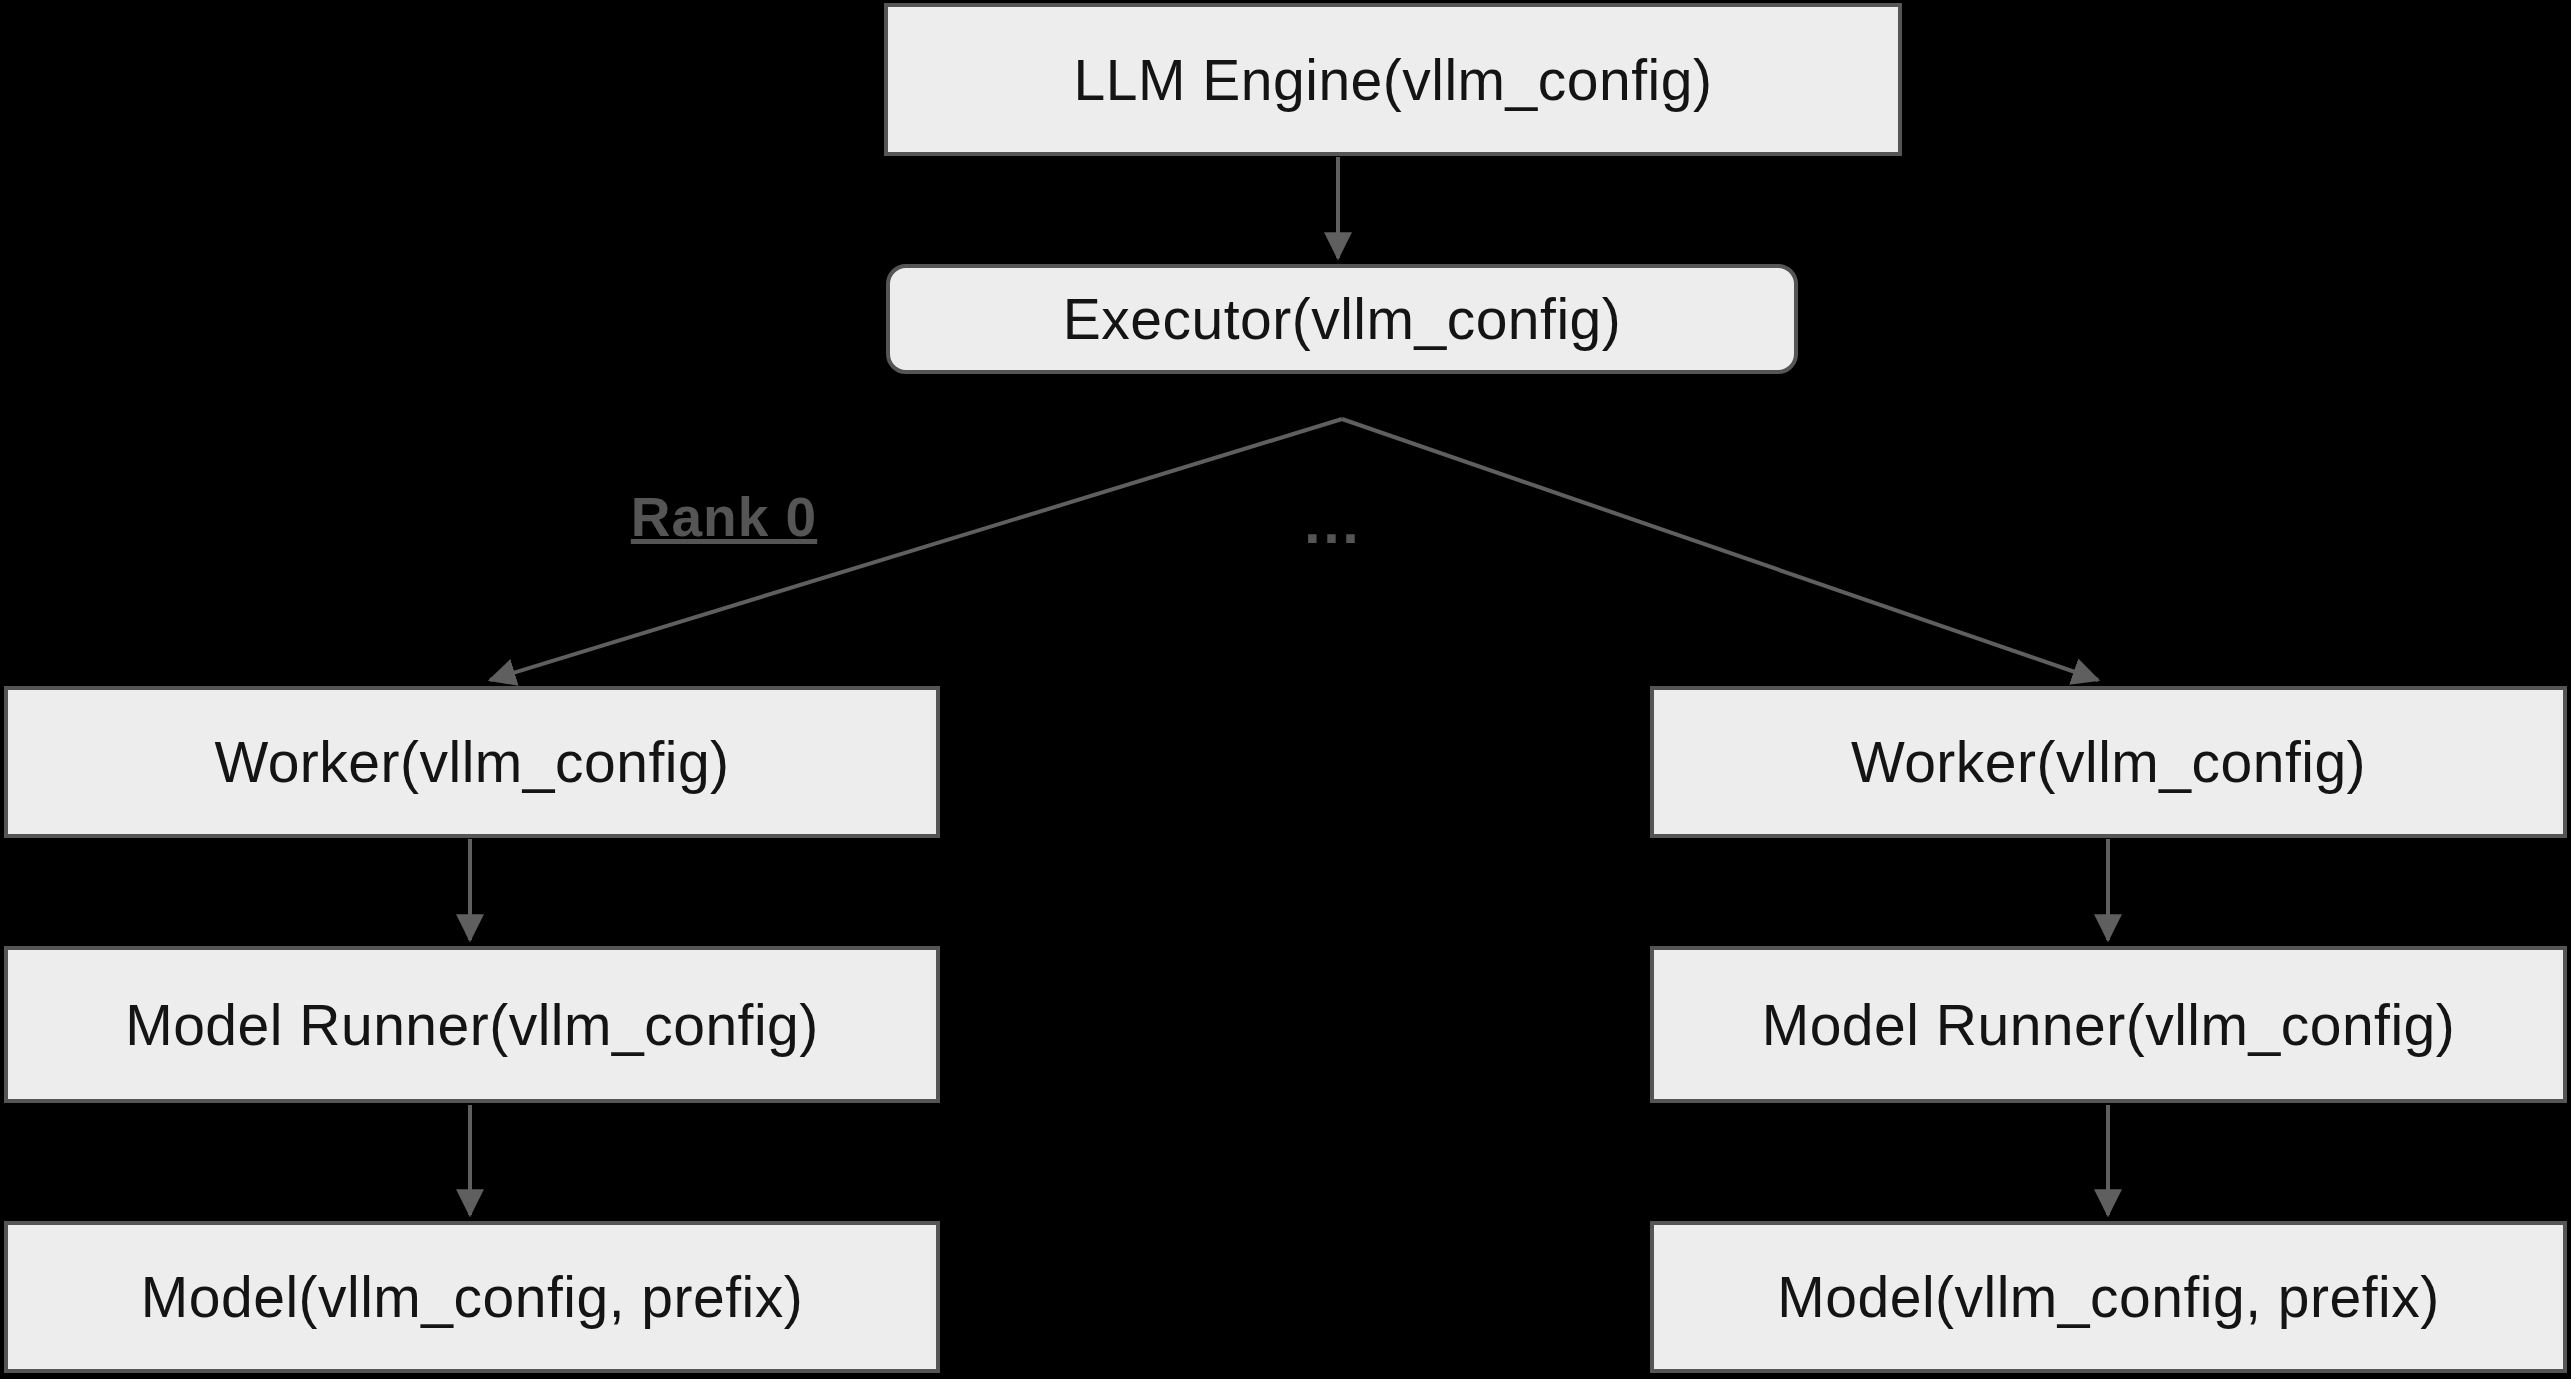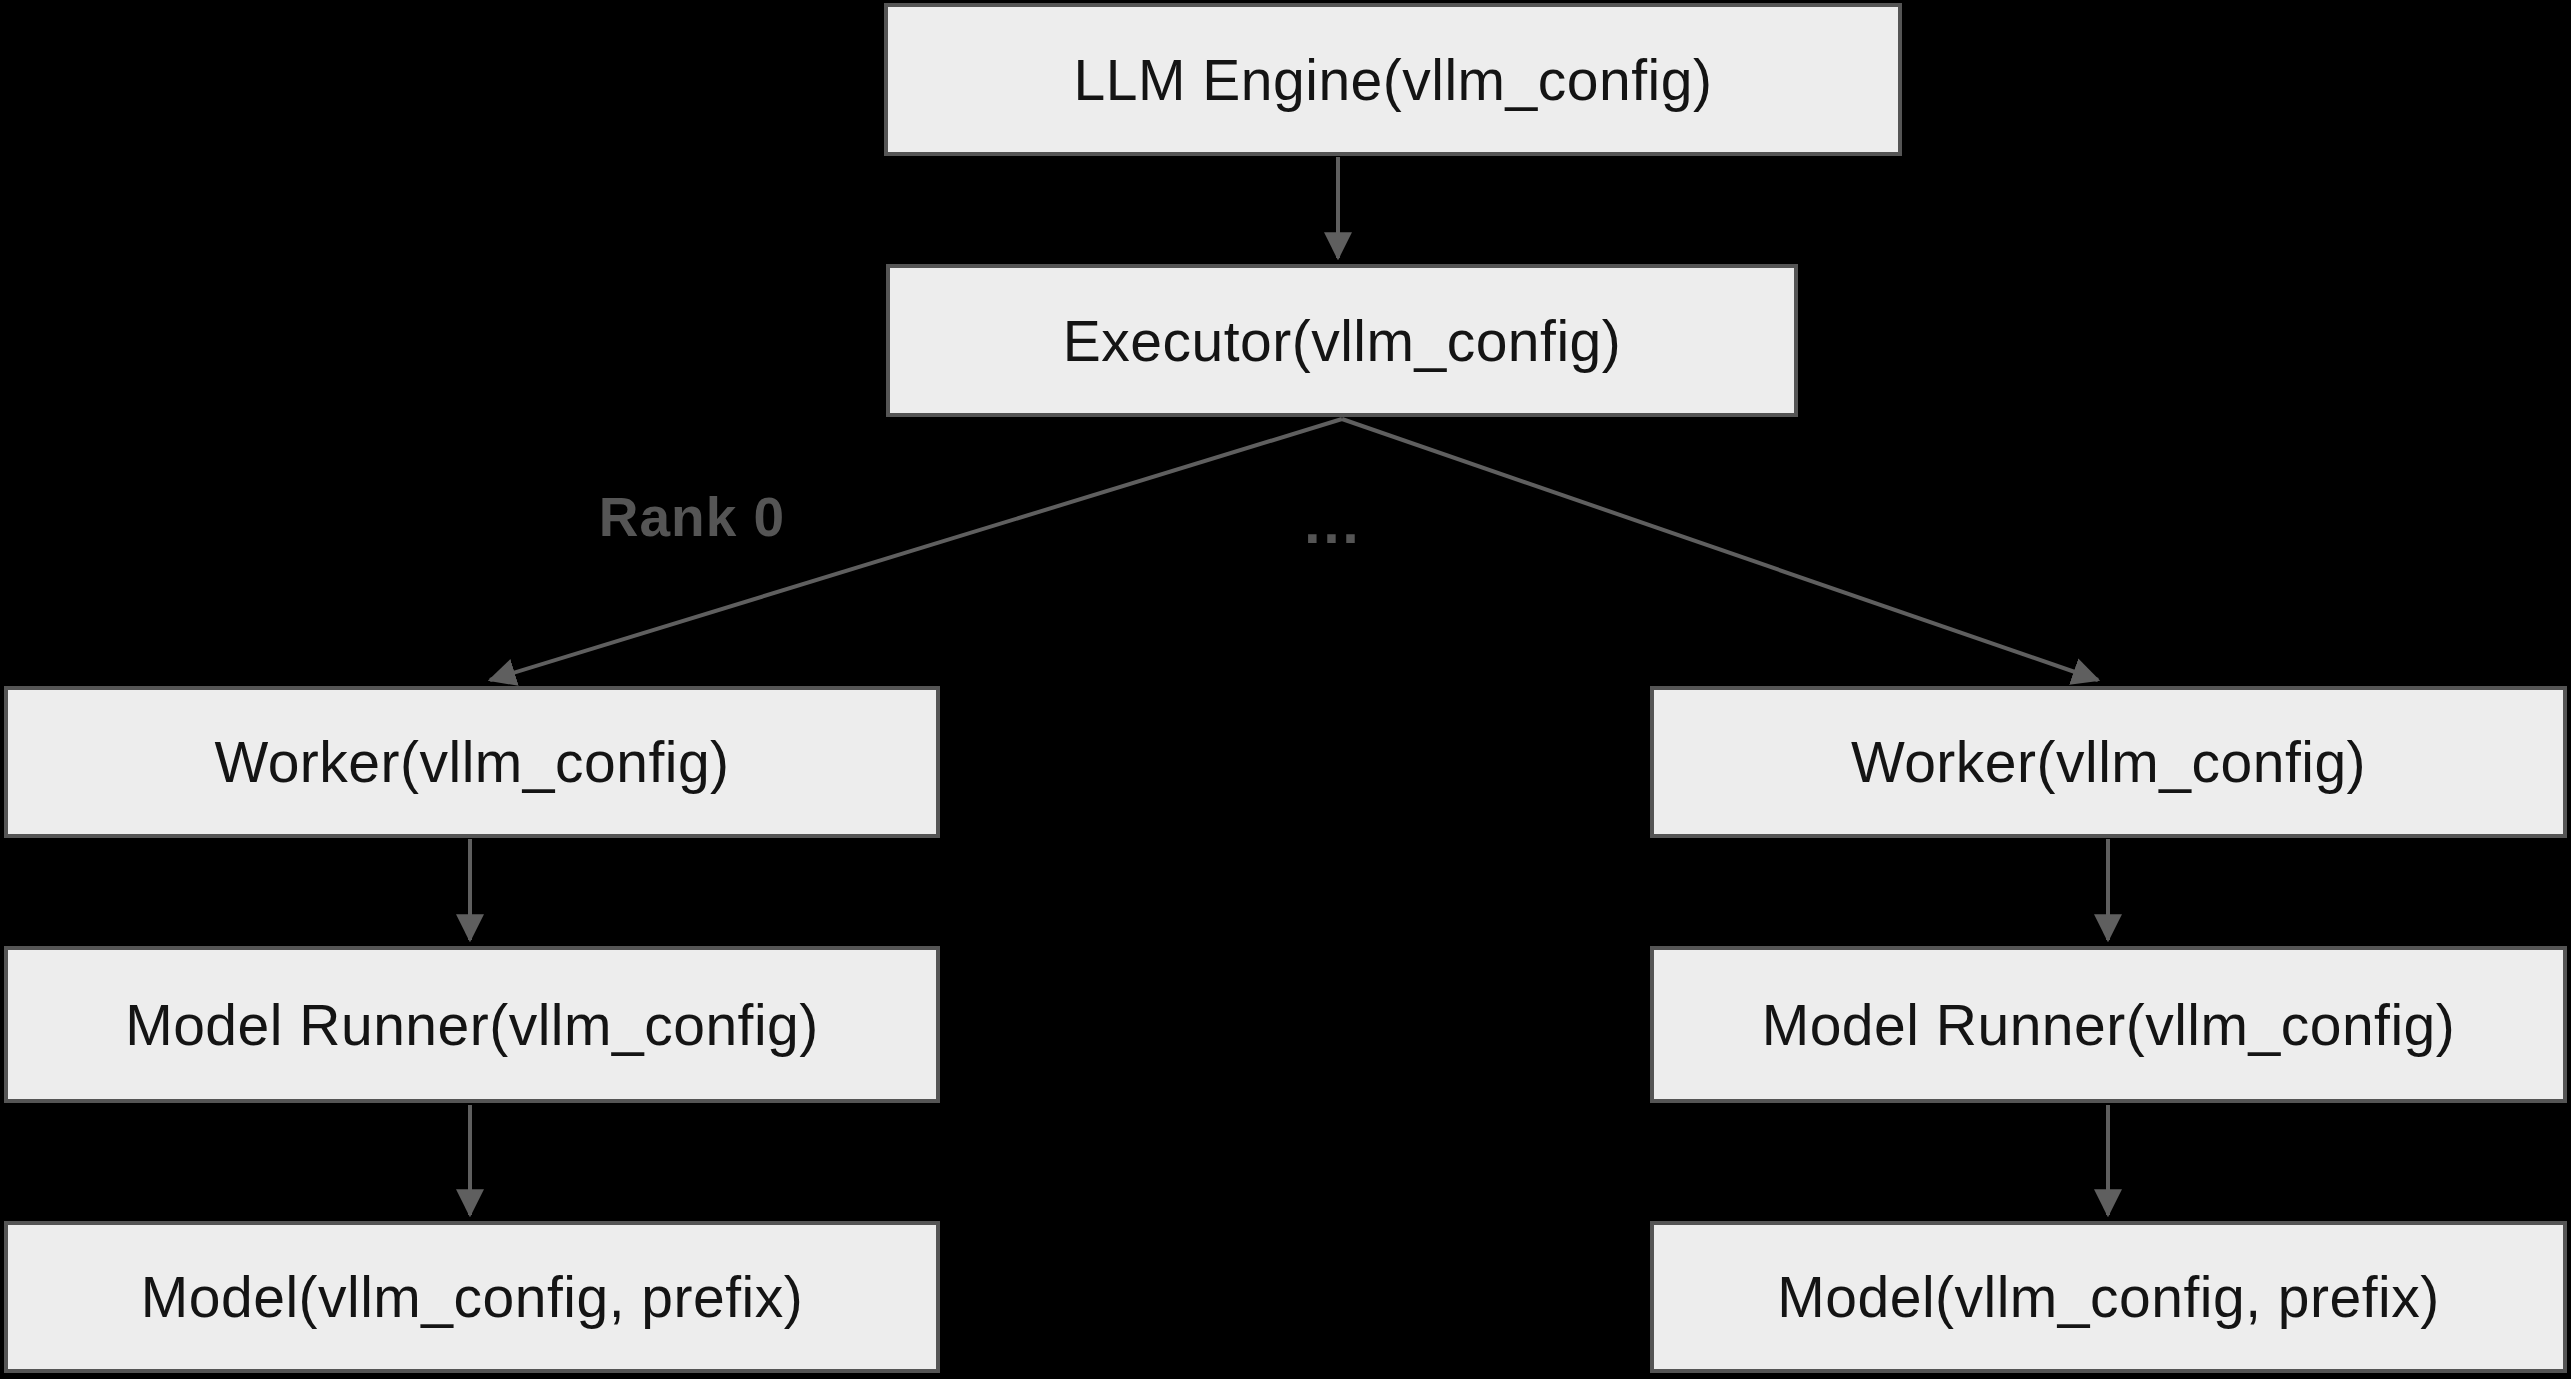--- a/index.html
+++ b/index.html
@@ -25,37 +25,37 @@
     background:var(--node-fill);
     border:4px solid var(--node-border);
     display:flex;align-items:center;justify-content:center;
     color:var(--node-text);
     font-size:57px;
     font-weight:500;
     letter-spacing:0.5px;
     white-space:nowrap;
   }
   .node-engine        {left:884px;  top:3px;    width:1018px; height:153px;}
-  .node-executor      {left:886px;  top:264px;  width:912px; height:153px;}
+  .node-executor      {left:886px;  top:264px;  width:912px; height:110px;border-radius:20px;}
   .node-worker-left   {left:4px;    top:686px;  width:936px; height:152px;}
   .node-runner-left   {left:4px;    top:946px;  width:936px; height:157px;}
   .node-model-left    {left:4px;    top:1221px; width:936px; height:152px;}
   .node-worker-right  {left:1650px; top:686px;  width:917px; height:152px;}
   .node-runner-right  {left:1650px; top:946px;  width:917px; height:157px;}
   .node-model-right   {left:1650px; top:1221px; width:917px; height:152px;}
   .edge-label{
     position:absolute;
     transform:translate(-50%,-50%);
     color:var(--edge-label);
     font-size:55px;
     font-weight:700;
     letter-spacing:1px;
     white-space:nowrap;
   }
-  .label-rank0   {left:692px;  top:517px;}
+  .label-rank0   {left:724px;  top:517px;text-decoration:underline;}
   .label-dots    {left:1332px; top:522px; font-size:60px;}
   .label-rankn   {left:1972px; top:517px;}
 </style>
 </head>
 <body style="background: rgb(0, 0, 0);">
 
 <div class="canvas">
 
   <svg class="edges-svg" viewBox="0 0 2571 1379" xmlns="http://www.w3.org/2000/svg">
     <defs>

